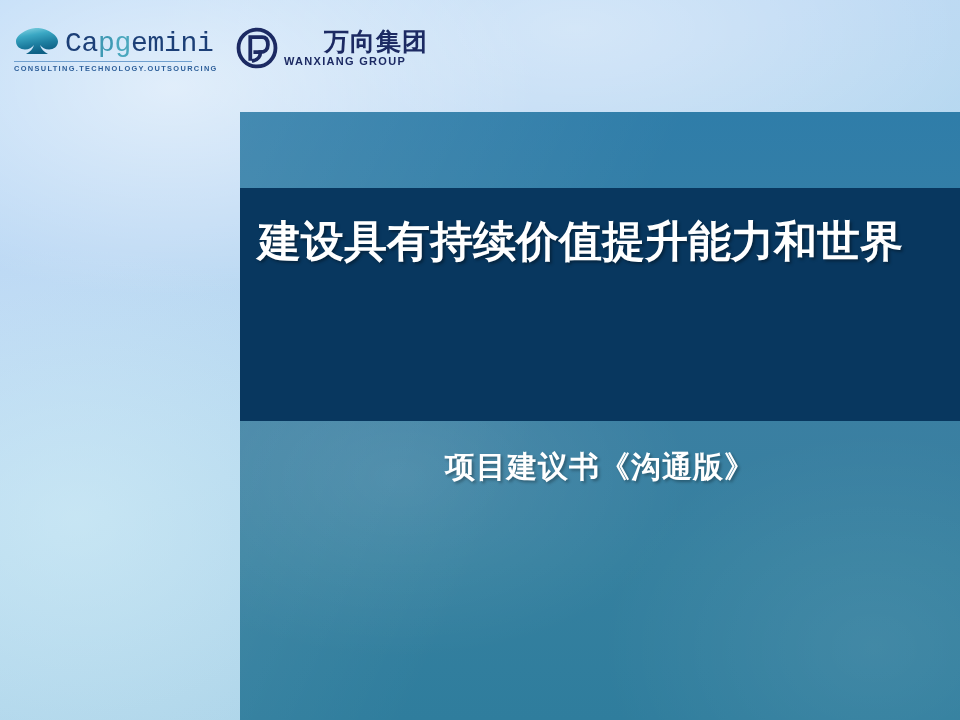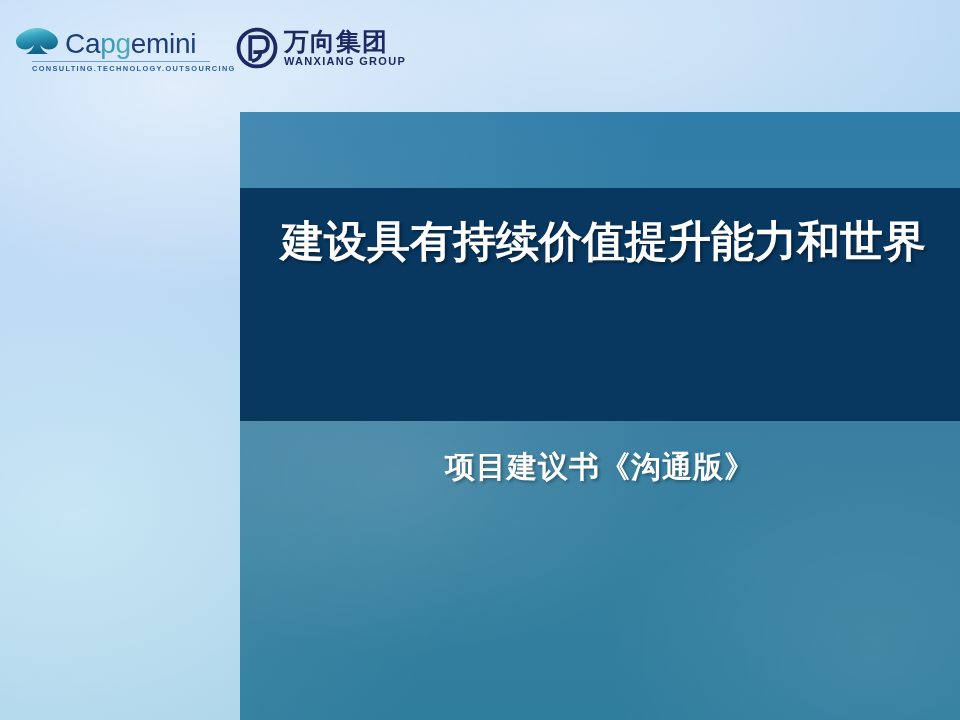--- a/index.html
+++ b/index.html
@@ -52,40 +52,39 @@
     height: 34px;
   }
   .cap-spade {
     width: 46px;
     height: 30px;
     margin-right: 5px;
     margin-bottom: 1px;
     flex: none;
   }
   .cap-word {
-    font-family: Liberation Sans, sans-serif;
+    font-family: Liberation Mono, monospace;
     font-size: 28px;
     line-height: 28px;
     letter-spacing: -0.3px;
     color: #1c3f77;
     white-space: nowrap;
   }
   .cap-word .g1 { color: #3f9ab4; }
   .cap-word .g2 { color: #4aa7bd; }
   .cap-tagline {
     margin-top: 3px;
     font-size: 7.4px;
     letter-spacing: 1.35px;
     color: #2d5f9a;
     font-weight: bold;
     white-space: nowrap;
     border-top: 1px solid #6f9fce;
     padding-top: 2px;
     width: 178px;
-    margin-left: 18px;
   }
 
   .wanxiang-logo {
     position: absolute;
     left: 236px;
     top: 24px;
     width: 192px;
     height: 48px;
   }
   .wx-inner {
@@ -104,20 +103,21 @@
     flex-direction: column;
     justify-content: center;
   }
   .wx-cn {
     font-size: 25px;
     line-height: 26px;
     font-weight: bold;
     color: #1c2a63;
     letter-spacing: 1px;
     white-space: nowrap;
+    margin-left: 40px;
   }
   .wx-en {
     font-size: 11px;
     line-height: 14px;
     font-weight: bold;
     color: #1c2a63;
     letter-spacing: 1.3px;
     white-space: nowrap;
   }
 
@@ -149,21 +149,21 @@
     top: 188px;
     width: 720px;
     height: 233px;
     background: #08375f;
   }
   .title-text {
     position: absolute;
     left: 0;
     right: 16px;
     top: 26px;
-    text-align: right;
+    text-align: left;
     color: #ffffff;
     font-size: 43px;
     font-weight: bold;
     line-height: 54px;
     letter-spacing: 0px;
     padding: 0 18px;
     text-shadow: 2px 2px 3px rgba(0,0,0,0.35);
   }
 
   

